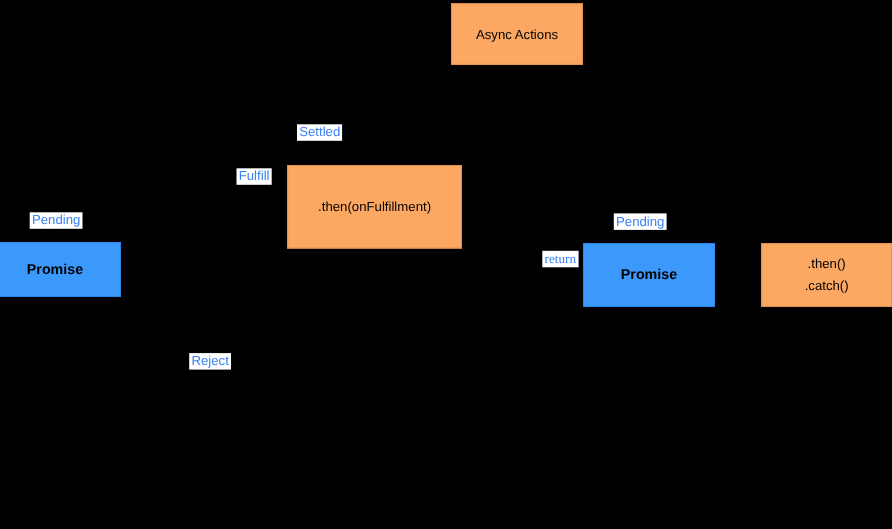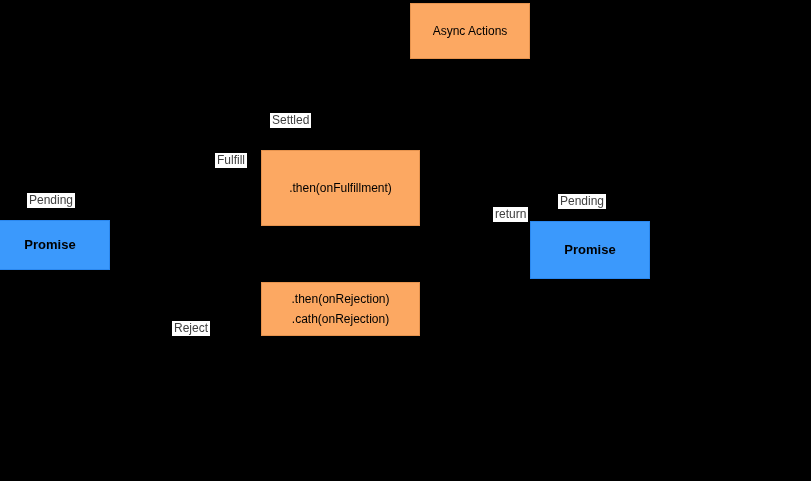--- a/index.html
+++ b/index.html
@@ -38,21 +38,21 @@
   .node.bold {
     font-weight: bold;
     font-size: 13px;
   }
   .node .line {
     display: block;
   }
   .edge-label {
     position: absolute;
     background: #FFFFFF;
-    color: #404040;
+    color: #3b82f6;
     font-size: 12px;
     line-height: 15px;
     padding: 0 2px;
     white-space: nowrap;
   }
 </style>
 </head>
 <body>
 
 <div class="canvas">
@@ -70,28 +70,28 @@
   <span class="edge-label" style="left:172px; top:321px;text-align:center;">Reject</span>
 
   <div class="node orange" style="left:261px; top:150px; width:159px; height:76px;">
     <span class="line">.then(onFulfillment)</span>
   </div>
 
   <div class="node blue bold" style="left:-10px; top:220px; width:120px; height:50px;">
     <span class="line">Promise</span>
   </div>
 
-  <div class="node orange" style="left:261px; top:282px; width:159px; height:54px;">
-    <span class="line">.then(onRejection)</span>
-    <span class="line">.cath(onRejection)</span>
-  </div>
 
-  <span class="edge-label" style="left:493px; top:207px;">return</span>
+  <span class="edge-label" style="left:493px; top:228px;font-family:Liberation Serif, serif;">return</span>
 
   <span class="edge-label" style="left:558px; top:194px;">Pending</span>
 
   <div class="node blue bold" style="left:530px; top:221px; width:120px; height:58px;">
     <span class="line">Promise</span>
   </div>
 
+  <div class="node orange" style="left:692px; top:221px; width:119px; height:58px;">
+    <span class="line">.then()</span>
+    <span class="line">.catch()</span>
+  </div>
 
 
 </div>
 
 </body></html>

